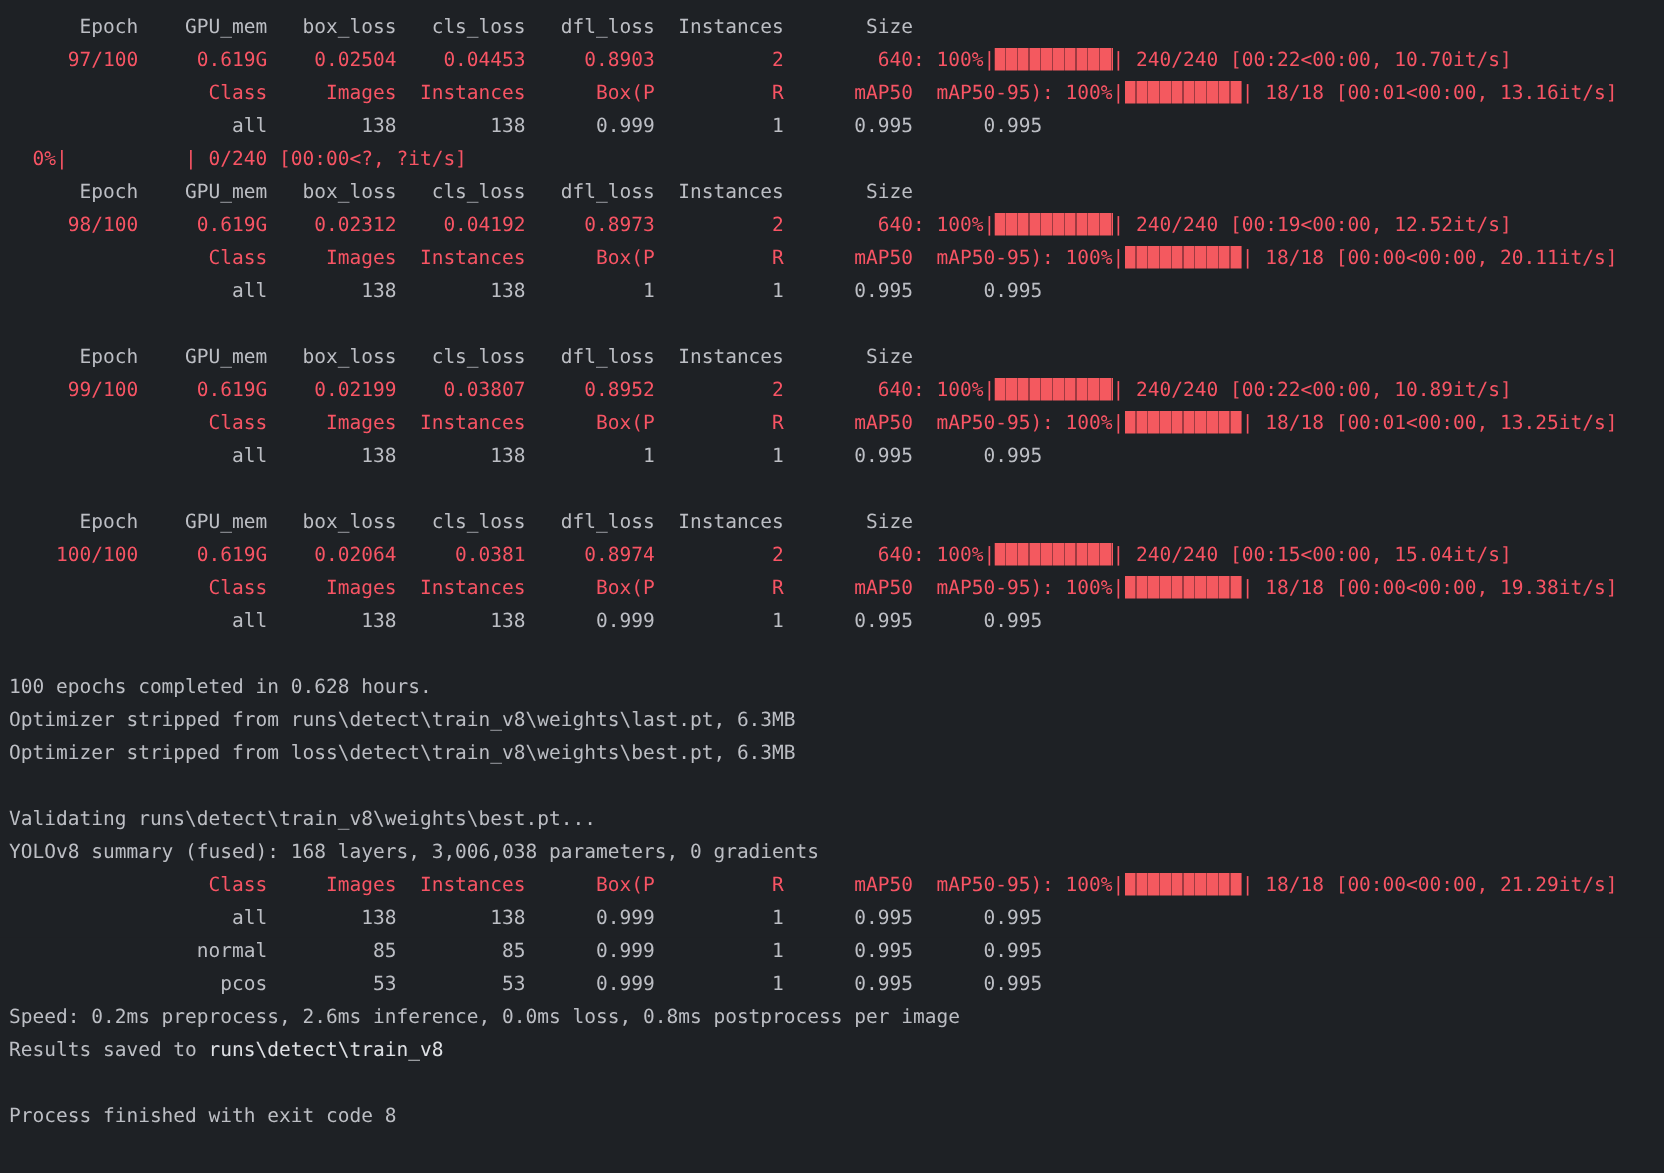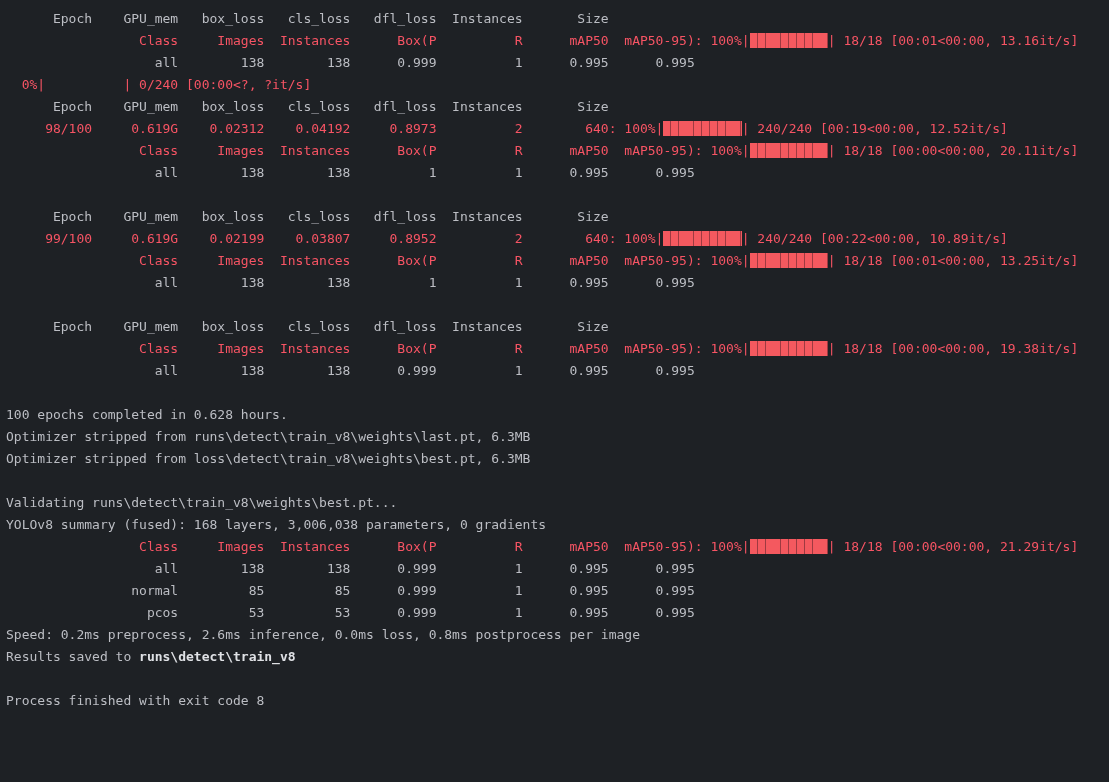--- a/index.html
+++ b/index.html
@@ -17,50 +17,52 @@
     font-size:13px;
   }
   .line{
     white-space:pre;
     line-height:22px;
     height:22px;
     letter-spacing:0;
   }
   .fg{color:var(--fg);}
   .red{color:var(--red);}
-  .bold{font-weight:bold;color:var(--bold);}
+  .bold{font-weight:normal;color:var(--bold);}
   .emoji{font-family:"DejaVu Sans",sans-serif;color:var(--red);}
   .pbar{
     display:inline-block;
     width:10ch;height:15px;
     vertical-align:-3px;
     background:repeating-linear-gradient(90deg,
       var(--bar-fill) 0px, var(--bar-fill) 6.9px,
       var(--bar-gap) 6.9px, var(--bar-gap) 7.83px);
   }
 </style>
 </head>
 <body>
 
 <div class="console">
     <div class="line"><span class="fg">      Epoch    GPU_mem   box_loss   cls_loss   dfl_loss  Instances       Size</span></div>
+    <div class="line"><span class="red">     97/100     0.619G    0.02504    0.04453     0.8903          2        640: 100%|</span><span class="pbar"></span><span class="red">| 240/240 [00:22&lt;00:00, 10.70it/s]</span></div>
     <div class="line"><span class="red">                 Class     Images  Instances      Box(P          R      mAP50  mAP50-95): 100%|</span><span class="pbar"></span><span class="red">| 18/18 [00:01&lt;00:00, 13.16it/s]</span></div>
     <div class="line"><span class="fg">                   all        138        138      0.999          1      0.995      0.995</span></div>
     <div class="line"><span class="red">  0%|          | 0/240 [00:00&lt;?, ?it/s]</span></div>
     <div class="line"><span class="fg">      Epoch    GPU_mem   box_loss   cls_loss   dfl_loss  Instances       Size</span></div>
     <div class="line"><span class="red">     98/100     0.619G    0.02312    0.04192     0.8973          2        640: 100%|</span><span class="pbar"></span><span class="red">| 240/240 [00:19&lt;00:00, 12.52it/s]</span></div>
     <div class="line"><span class="red">                 Class     Images  Instances      Box(P          R      mAP50  mAP50-95): 100%|</span><span class="pbar"></span><span class="red">| 18/18 [00:00&lt;00:00, 20.11it/s]</span></div>
     <div class="line"><span class="fg">                   all        138        138          1          1      0.995      0.995</span></div>
     <div class="line"> </div>
     <div class="line"><span class="fg">      Epoch    GPU_mem   box_loss   cls_loss   dfl_loss  Instances       Size</span></div>
     <div class="line"><span class="red">     99/100     0.619G    0.02199    0.03807     0.8952          2        640: 100%|</span><span class="pbar"></span><span class="red">| 240/240 [00:22&lt;00:00, 10.89it/s]</span></div>
     <div class="line"><span class="red">                 Class     Images  Instances      Box(P          R      mAP50  mAP50-95): 100%|</span><span class="pbar"></span><span class="red">| 18/18 [00:01&lt;00:00, 13.25it/s]</span></div>
     <div class="line"><span class="fg">                   all        138        138          1          1      0.995      0.995</span></div>
     <div class="line"> </div>
     <div class="line"><span class="fg">      Epoch    GPU_mem   box_loss   cls_loss   dfl_loss  Instances       Size</span></div>
+    <div class="line"><span class="red">    100/100     0.619G    0.02064     0.0381     0.8974          2        640: 100%|</span><span class="pbar"></span><span class="red">| 240/240 [00:15&lt;00:00, 15.04it/s]</span></div>
     <div class="line"><span class="red">                 Class     Images  Instances      Box(P          R      mAP50  mAP50-95): 100%|</span><span class="pbar"></span><span class="red">| 18/18 [00:00&lt;00:00, 19.38it/s]</span></div>
     <div class="line"><span class="fg">                   all        138        138      0.999          1      0.995      0.995</span></div>
     <div class="line"> </div>
     <div class="line"><span class="fg">100 epochs completed in 0.628 hours.</span></div>
     <div class="line"><span class="fg">Optimizer stripped from runs\detect\train_v8\weights\last.pt, 6.3MB</span></div>
     <div class="line"><span class="fg">Optimizer stripped from loss\detect\train_v8\weights\best.pt, 6.3MB</span></div>
     <div class="line"> </div>
     <div class="line"><span class="fg">Validating runs\detect\train_v8\weights\best.pt...</span></div>
     <div class="line"><span class="fg">YOLOv8 summary (fused): 168 layers, 3,006,038 parameters, 0 gradients</span></div>
     <div class="line"><span class="red">                 Class     Images  Instances      Box(P          R      mAP50  mAP50-95): 100%|</span><span class="pbar"></span><span class="red">| 18/18 [00:00&lt;00:00, 21.29it/s]</span></div>

